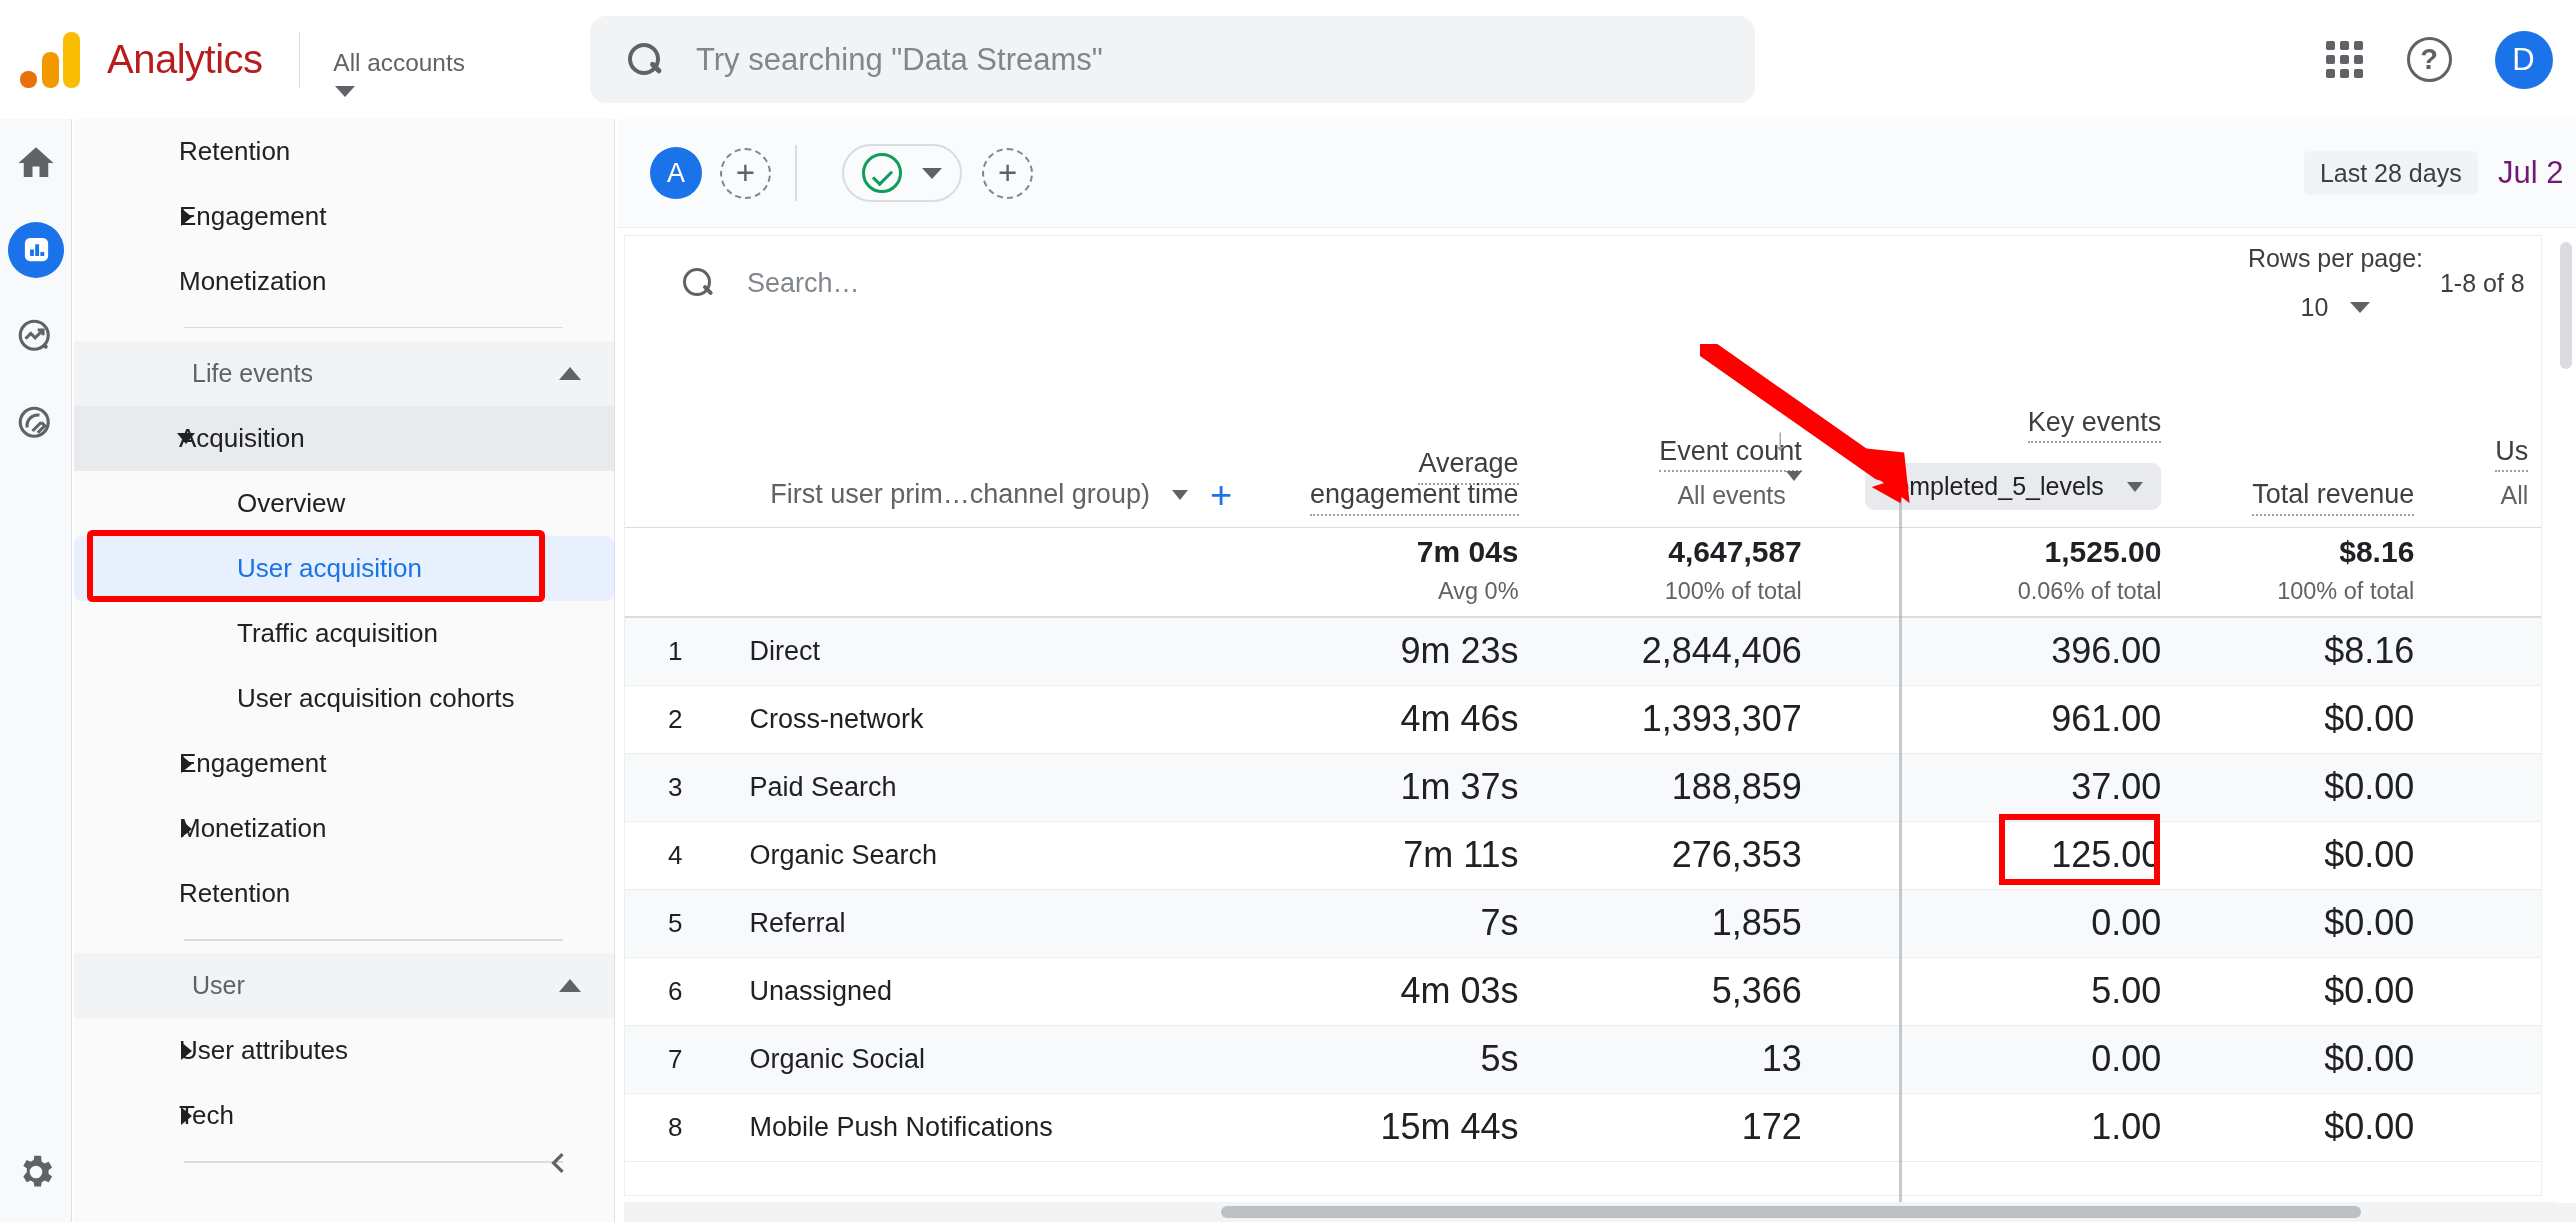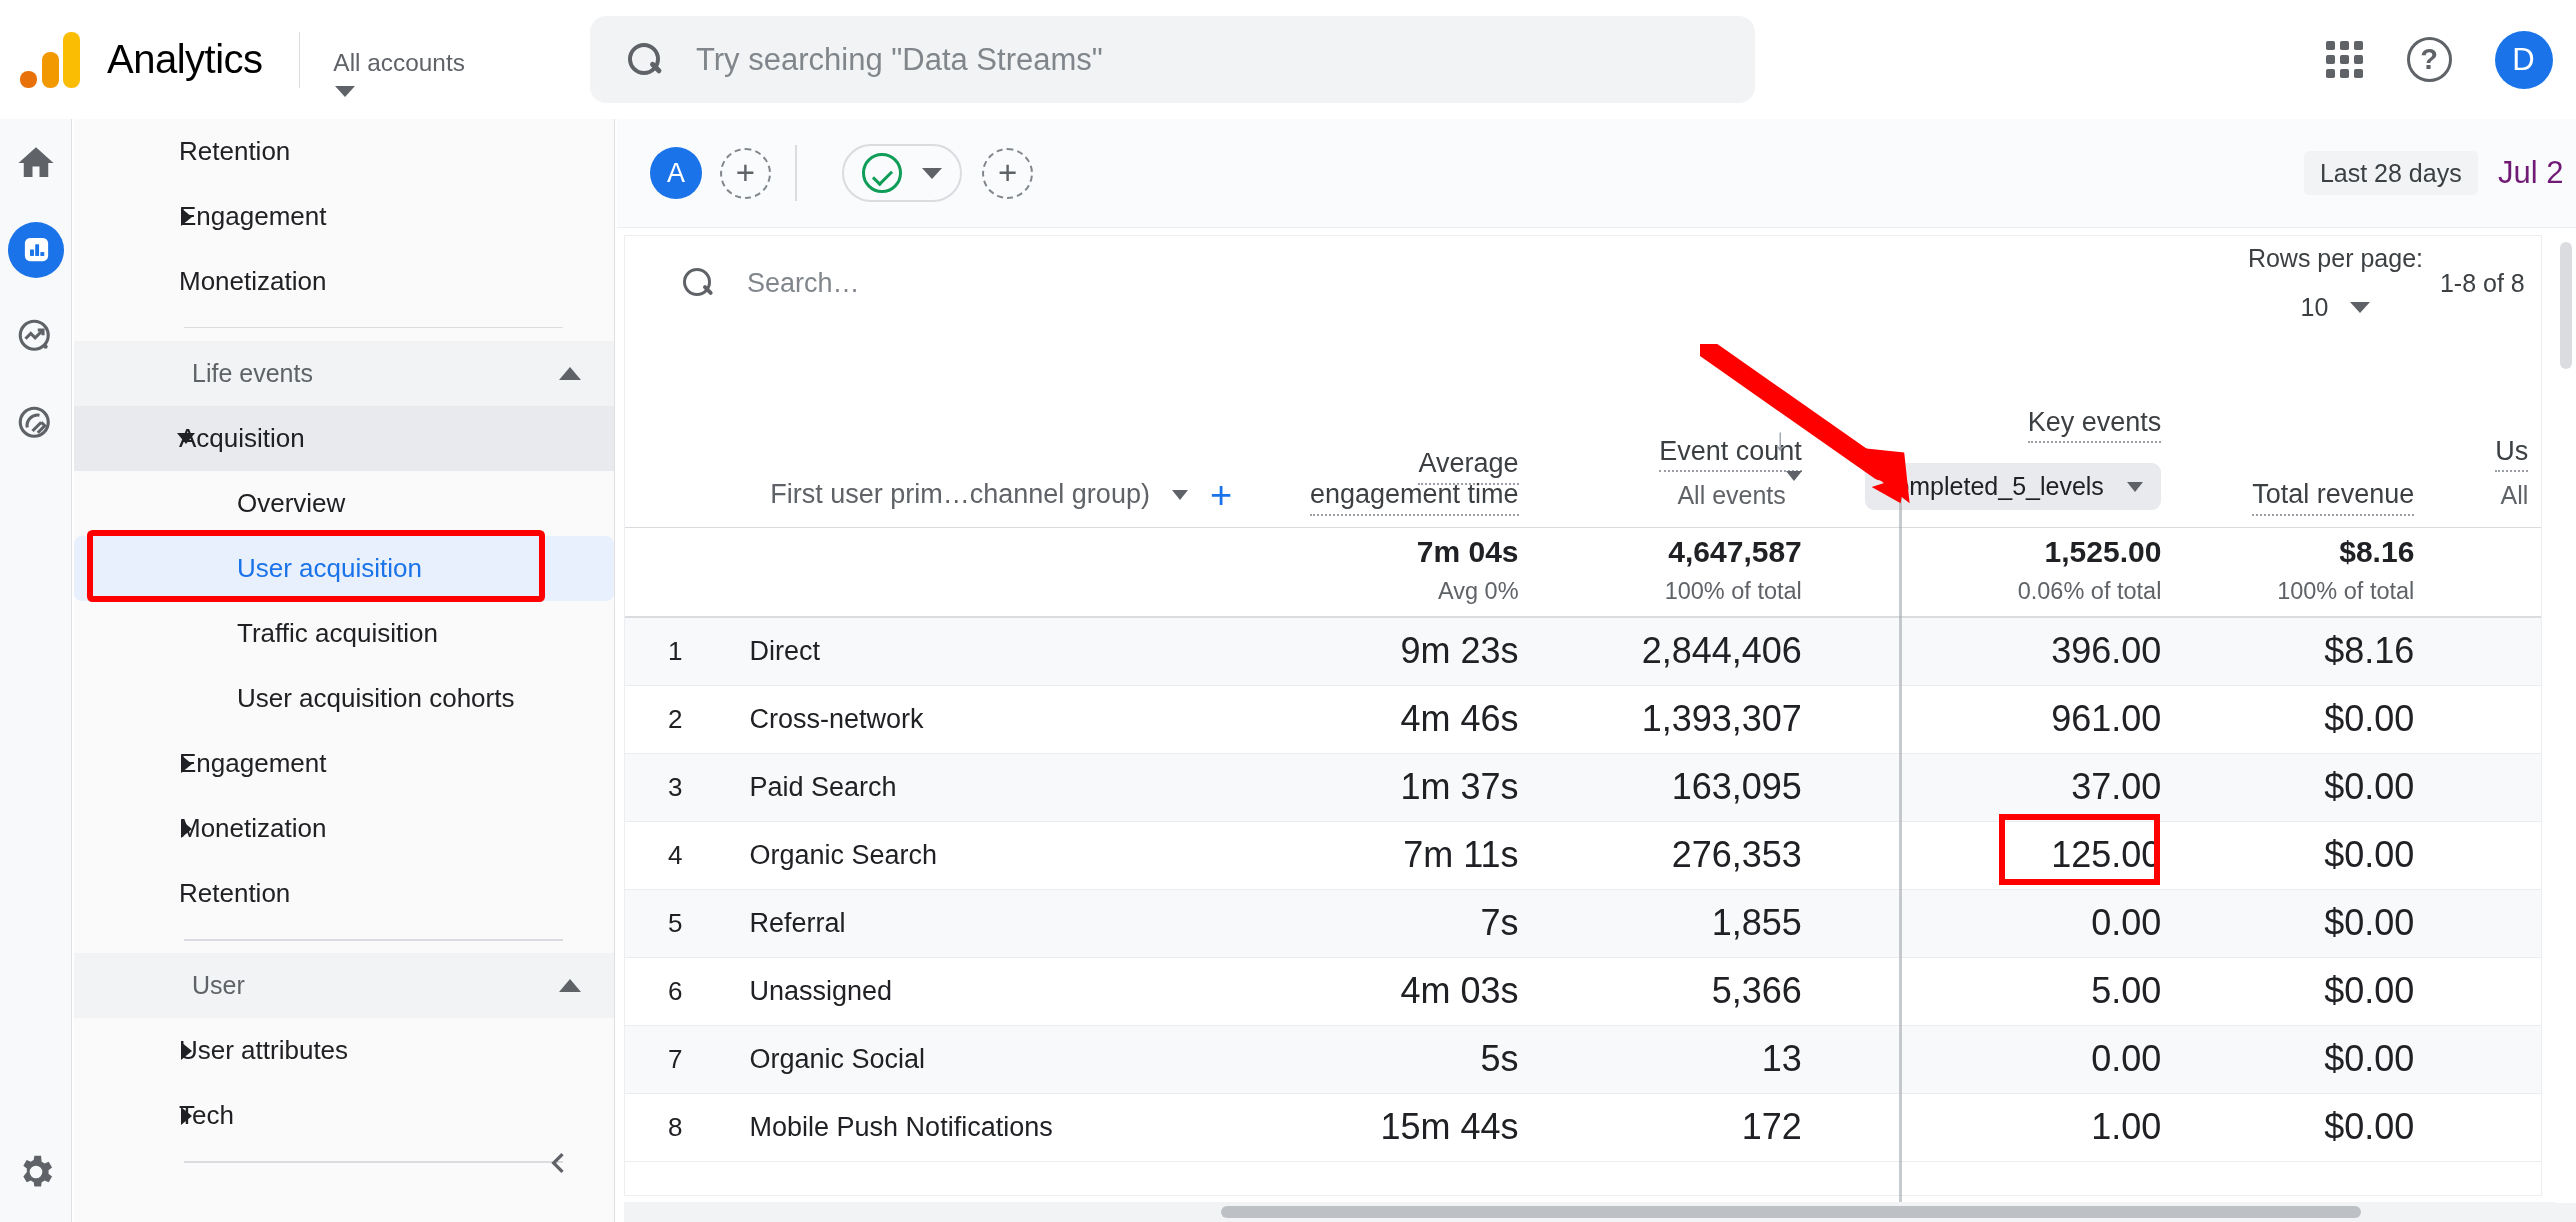--- a/index.html
+++ b/index.html
@@ -7,21 +7,21 @@
     font-family:"Liberation Sans", sans-serif; }
 
   
   .topbar { position:absolute; left:0; top:0; width:2576px; height:119px;
     background:#fff; display:flex; align-items:center; }
   .ga-logo { margin-left:20px; width:54px; height:56px; position:relative; }
   .ga-logo i { position:absolute; bottom:0; border-radius:8.1px; display:block; }
   .ga-b1 { left:0;  width:17px; height:17px; border-radius:50%; background:#E8710A; }
   .ga-b2 { left:22px; width:17px; height:36px; background:#F29900; }
   .ga-b3 { left:43px; width:17px; height:56px; background:#FBBC04; }
-  .brand { margin-left:33px; font-size:40px; color:#000000; letter-spacing:-0.5px; }
+  .brand { margin-left:33px; font-size:40px; color:#b91c1c; letter-spacing:-0.5px; }
   .brand-div { width:1.8px; height:56px; background:#dadce0; margin:0 33px 0 36px; }
   .acct { display:flex; flex-direction:column; justify-content:center; }
   .acct-label { font-size:24.4px; color:#5f6368; line-height:1.15;margin-top:27px; }
   .acct-caret { width:0;height:0;border-left:10px solid transparent;border-right:10px solid transparent;
     border-top:11.8px solid #5f6368; margin-top:8.1px; margin-left:1.8px;}
   .searchbox { position:absolute; left:590px; top:16.3px; width:1165px; height:87px;
     background:#f1f3f4; border-radius:16.3px; display:flex; align-items:center; }
   .search-ic { margin-left:38px; width:34px; height:34px; position:relative; }
   .search-ic::before { content:""; position:absolute; left:0; top:0; width:24.4px; height:24.4px;
     border:4.5px solid #5f6368; border-radius:50%; }
@@ -422,21 +422,21 @@
           <td class="num">4m 46s</td>
           <td class="num">1,393,307</td>
           <td class="num">961.00</td>
           <td class="num">$0.00</td>
           <td class="num"></td>
         </tr>
         <tr class="data alt">
           <td class="idx">3</td>
           <td class="dim">Paid Search</td>
           <td class="num">1m 37s</td>
-          <td class="num">163,095</td>
+          <td class="num">188,859</td>
           <td class="num">37.00</td>
           <td class="num">$0.00</td>
           <td class="num"></td>
         </tr>
         <tr class="data">
           <td class="idx">4</td>
           <td class="dim">Organic Search</td>
           <td class="num">7m 11s</td>
           <td class="num">276,353</td>
           <td class="num">125.00</td>

